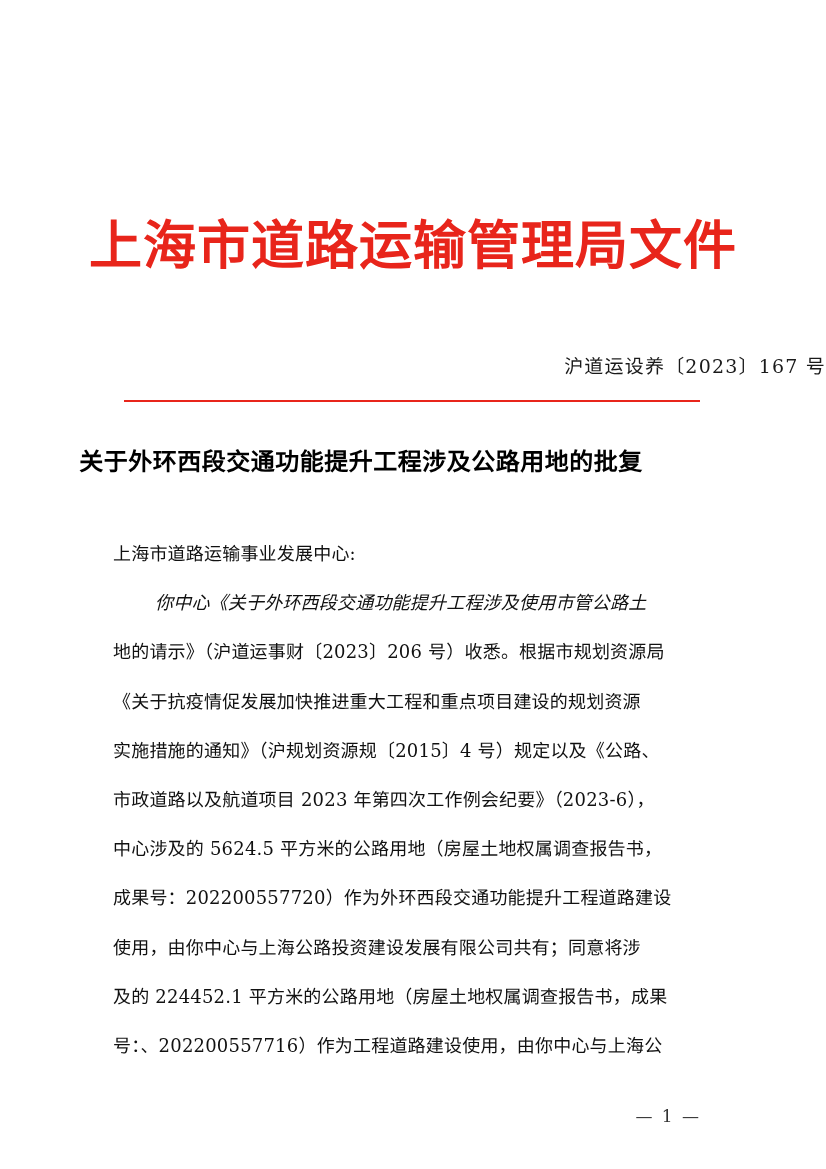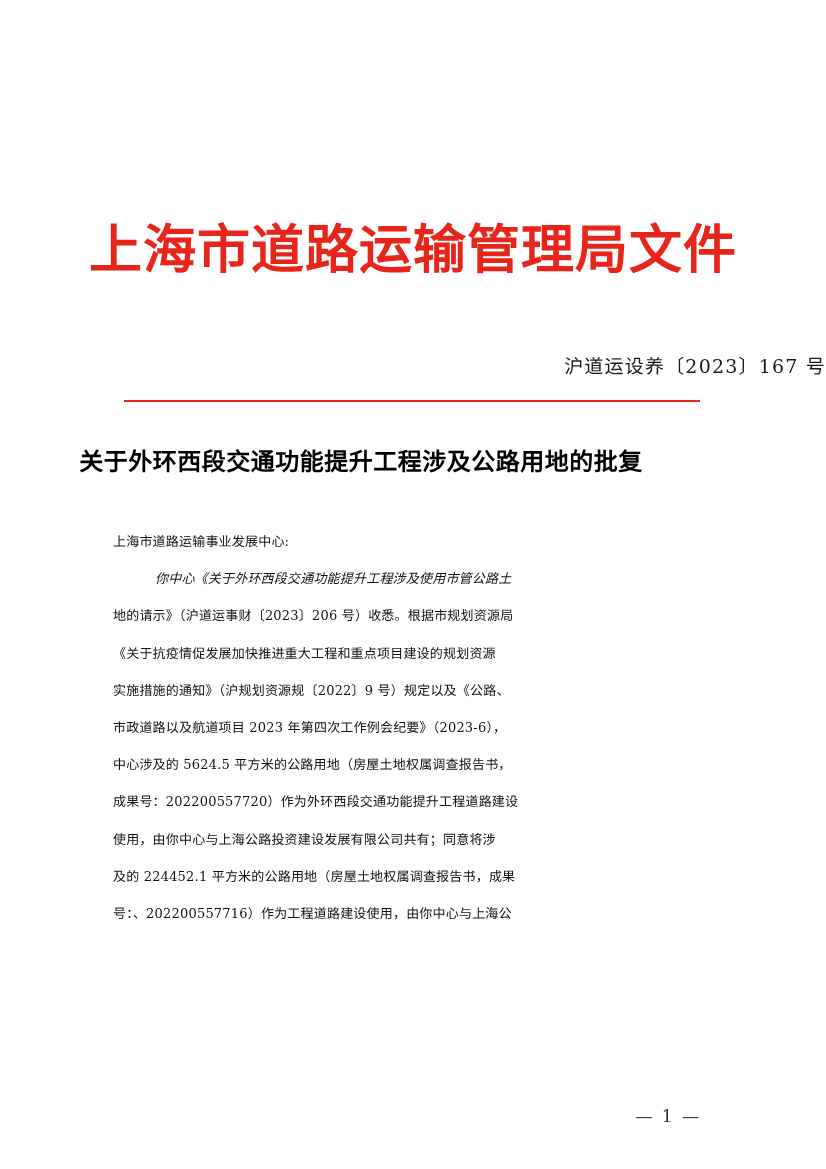--- a/index.html
+++ b/index.html
@@ -31,21 +31,21 @@
   .masthead {
     position: absolute;
     top: 214px;
     left: 0;
     width: 826px;
     text-align: center;
   }
 
   .masthead-title {
     display: block;
-    font-family: Liberation Serif, serif;
+    font-family: Liberation Mono, monospace;
     font-weight: 700;
     font-size: 53px;
     line-height: 72px;
     letter-spacing: 1px;
     color: #e8251b;
     white-space: nowrap;
   }
 
   
   .doc-number-row {
@@ -99,25 +99,26 @@
   
   .body-block {
     position: absolute;
     top: 523px;
     left: 113px;
     width: 600px;
   }
 
   .body-line {
     font-family: "DejaVu Serif", "Liberation Serif", serif;
-    font-size: 13px;
+    font-size: 18px;
     line-height: 37.2px;
     letter-spacing: 0.2px;
     color: #111111;
     white-space: nowrap;
+    margin-top: 12px;
   }
 
   .body-line.indent {
     text-indent: 42px;
     font-style: italic;
   }
 
   
   .footer {
     position: absolute;
@@ -161,21 +162,21 @@
 
   <div class="subject-title-row">
     <span class="subject-title">关于外环西段交通功能提升工程涉及公路用地的批复</span>
   </div>
 
   <div class="body-block">
     <div class="body-line">上海市道路运输事业发展中心:</div>
     <div class="body-line indent">你中心《关于外环西段交通功能提升工程涉及使用市管公路土</div>
     <div class="body-line">地的请示》（沪道运事财〔2023〕206 号）收悉。根据市规划资源局</div>
     <div class="body-line">《关于抗疫情促发展加快推进重大工程和重点项目建设的规划资源</div>
-    <div class="body-line">实施措施的通知》（沪规划资源规〔2022〕9 号）规定以及《公路、</div>
+    <div class="body-line">实施措施的通知》（沪规划资源规〔2015〕4 号）规定以及《公路、</div>
     <div class="body-line">市政道路以及航道项目 2023 年第四次工作例会纪要》（2023-6），</div>
     <div class="body-line">中心涉及的 5624.5 平方米的公路用地（房屋土地权属调查报告书，</div>
     <div class="body-line">成果号：202200557720）作为外环西段交通功能提升工程道路建设</div>
     <div class="body-line">使用，由你中心与上海公路投资建设发展有限公司共有；同意将涉</div>
     <div class="body-line">及的 224452.1 平方米的公路用地（房屋土地权属调查报告书，成果</div>
     <div class="body-line">号：、202200557716）作为工程道路建设使用，由你中心与上海公</div>
   </div>
 
   <div class="footer">
     <div class="footer-inner">

